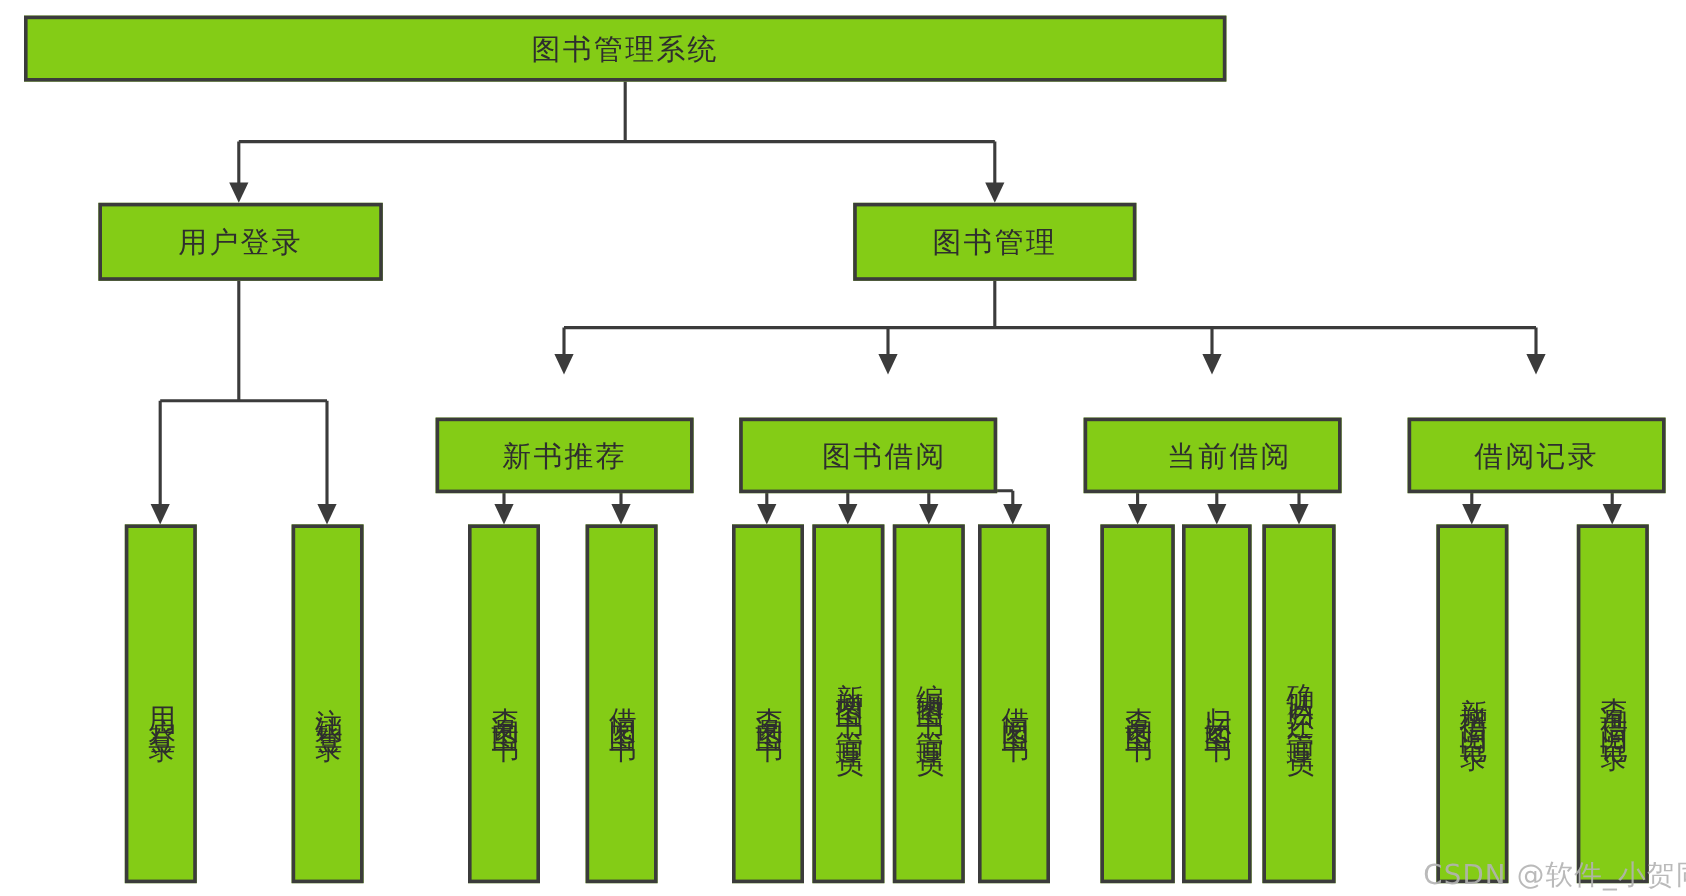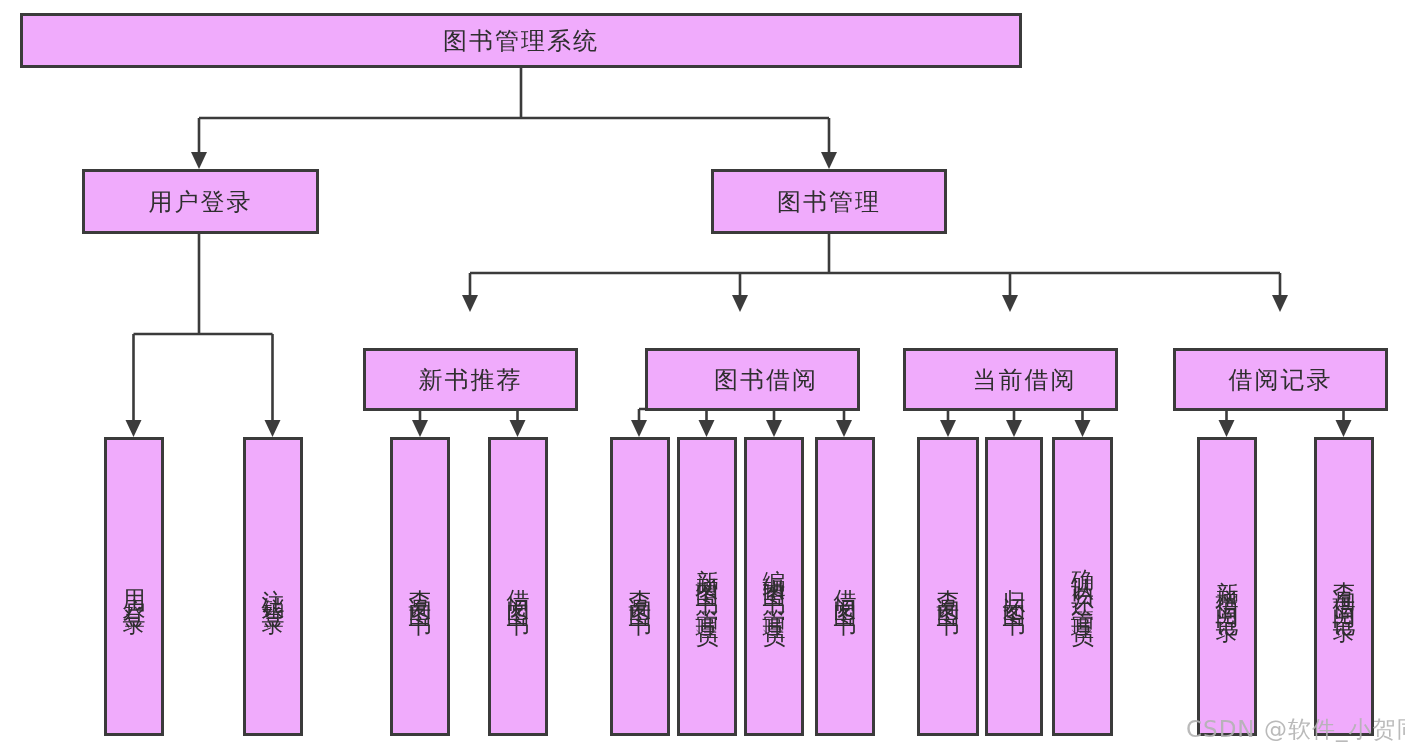--- a/index.html
+++ b/index.html
@@ -18,37 +18,37 @@
   #wires {
     position: absolute;
     left: 0;
     top: 0;
     width: 1405px;
     height: 747px;
   }
   .box {
     position: absolute;
     box-sizing: border-box;
-    background: #f0abfc;
+    background: #84cc16;
     border: 3px solid #3b3b3b;
     color: #2e2e2e;
     display: flex;
     align-items: center;
     justify-content: center;
     text-align: center;
     font-size: 24px;
     letter-spacing: 2px;
     white-space: nowrap;
   }
   .root-box   { left: 20px;  top: 13px;  width: 1002px; height: 55px; }
   .l2a-box    { left: 82px;  top: 169px; width: 237px;  height: 65px; }
   .l2b-box    { left: 711px; top: 169px; width: 236px;  height: 65px; justify-content: center; }
   .l3-box     { top: 312px; width: 215px; height: 63px; margin-top: 36px; }
   .l3-n  { left: 363px; }
-  .l3-b  { left: 645px; padding-left: 27px; }
+  .l3-b  { left: 616px; padding-left: 27px; }
   .l3-c  { left: 903px; padding-left: 28px; }
   .l3-r  { left: 1173px; }
   .vbox {
     top: 437px;
     width: 60px;
     height: 299px;
     font-size: 23px;
     letter-spacing: 0;
   }
   .vbox span {

